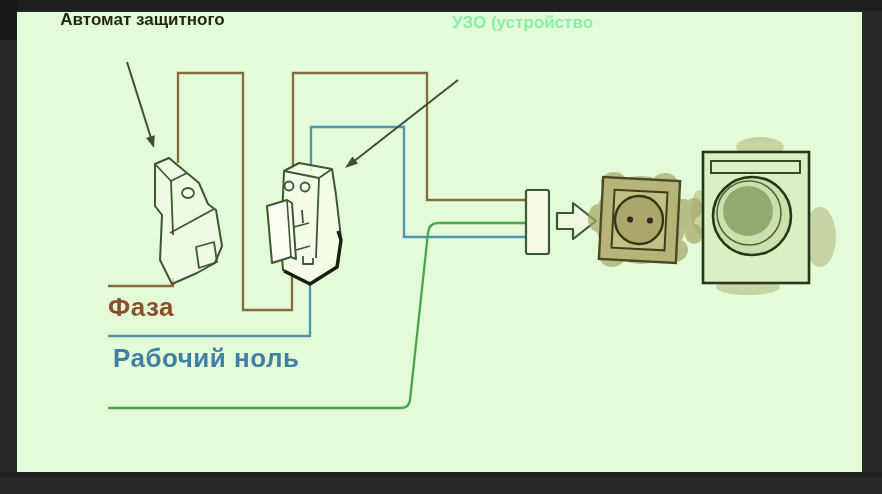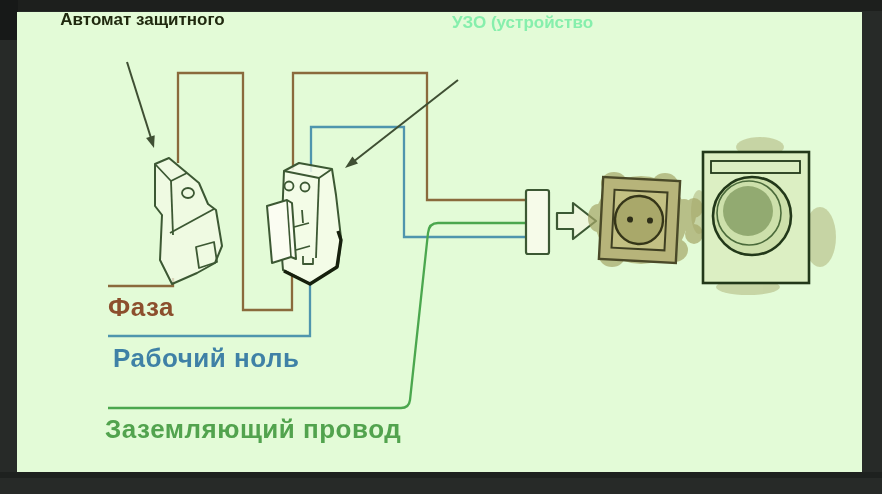--- a/index.html
+++ b/index.html
@@ -121,14 +121,13 @@
   </div>
 
   <div class="lbl lbl-annot" style="left: 415px; top: 12px; width: 215px; color: #86efac;">
     <div>УЗО (устройство</div>
   </div>
 
   <div class="lbl lbl-wire" style="left: 108px; top: 291px; color: rgb(140, 79, 45);">Фаза</div>
 
   <div class="lbl lbl-wire" style="left: 113px; top: 342px; color: rgb(63, 129, 166);">Рабочий ноль</div>
 
-  <div class="lbl lbl-wire" style="left: 105px; top: 413px; color: rgb(82, 163, 78);">Заземляющий провод</div>
 </div>
 
 </body></html>

